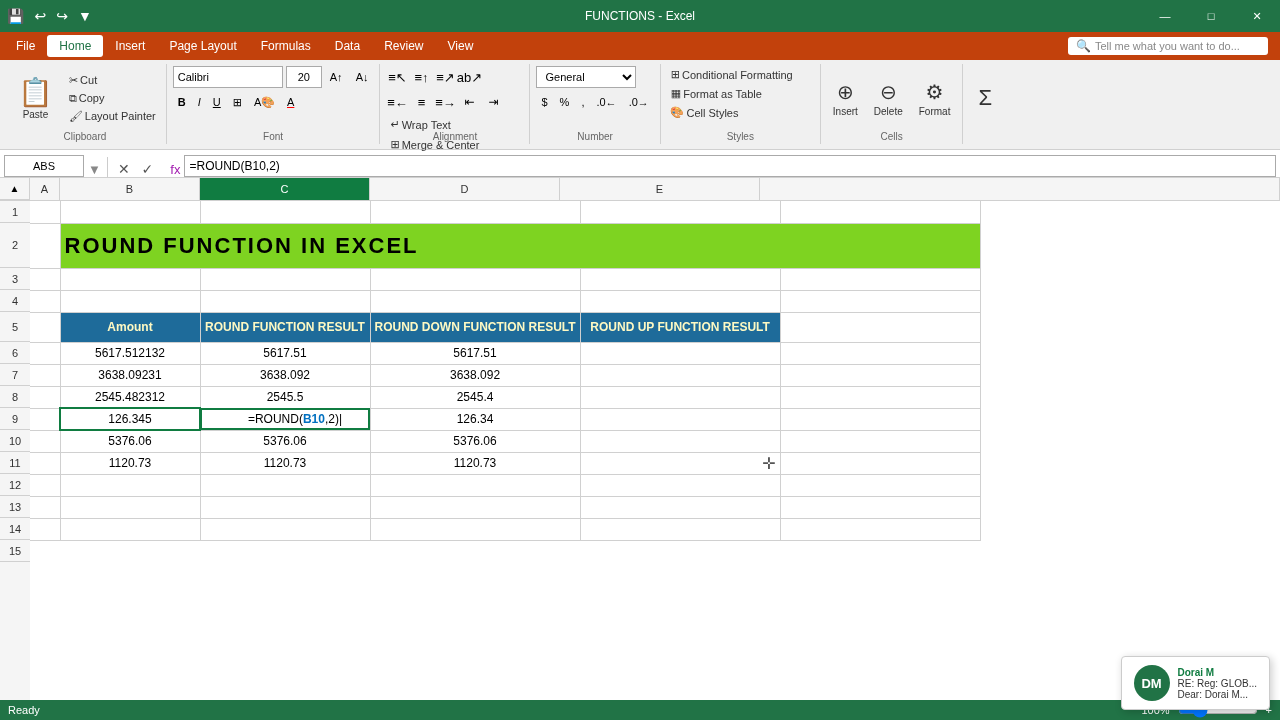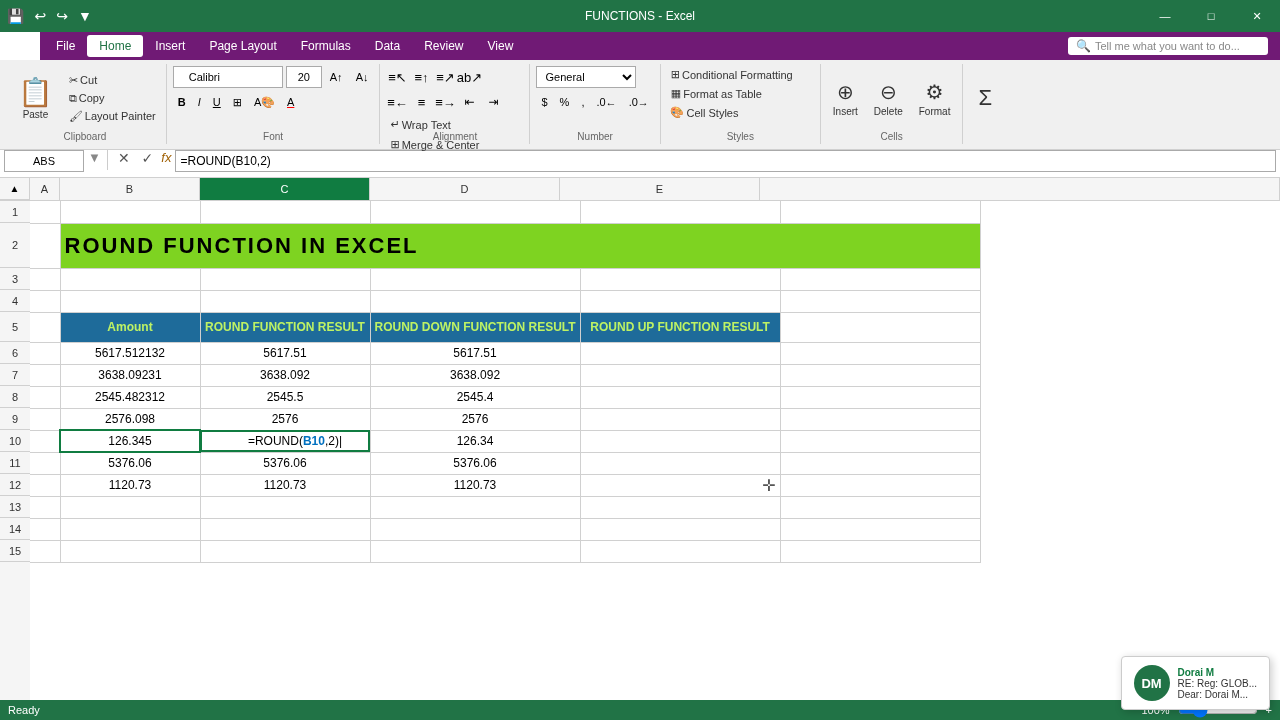--- a/index.html
+++ b/index.html
@@ -26,25 +26,24 @@
     }
     #title-bar .left-icons {
       position: absolute; left: 4px; top: 0;
       display: flex; align-items: center; height: 100%; gap: 4px;
     }
     #title-bar .left-icons span { color: white; font-size: 14px; cursor: pointer; padding: 0 3px; }
 
     
     #menu-bar {
       height: 28px;
-      background: #701a75;
+      background: #c2410c;
       display: flex;
       align-items: center;
       padding: 0 4px;
-      margin-left: 40px;
     }
     .menu-item {
       color: white;
       padding: 4px 12px;
       cursor: pointer;
       font-size: 12px;
       border-radius: 3px;
     }
     .menu-item:hover, .menu-item.active { background: #185c37; }
     .menu-item.active { background: white; color: #217346; }
@@ -108,21 +107,21 @@
     
     .paste-btn-large {
       display: flex; flex-direction: column; align-items: center;
       justify-content: center; cursor: pointer; padding: 2px 8px;
       border-radius: 3px; font-size: 10px; color: #333; height: 58px;
     }
     .paste-btn-large .icon { font-size: 28px; }
 
     
     .font-name-box {
-      width: 110px; height: 22px; border: 1px solid #aaa; padding: 0 15px;
+      width: 110px; height: 22px; border: 1px solid #aaa; padding: 0 4px;
       font-size: 11px; background: white;
     }
     .font-size-box {
       width: 36px; height: 22px; border: 1px solid #aaa; padding: 0 4px;
       font-size: 11px; background: white; text-align: center;
     }
     .font-btn {
       height: 22px; padding: 0 4px; border: 1px solid transparent;
       cursor: pointer; font-size: 11px; background: transparent; border-radius: 2px;
     }
@@ -142,30 +141,30 @@
       width: 100px; height: 22px; border: 1px solid #aaa; padding: 0 4px;
       font-size: 11px; background: white;
     }
 
     
     #formula-bar {
       height: 28px;
       background: white;
       border-bottom: 1px solid #d0d0d0;
       display: flex;
-      align-items: flex-start;
+      align-items: flex-end;
       padding: 0 4px;
       gap: 4px;
     }
     .name-box {
       width: 80px; height: 22px; border: 1px solid #aaa;
       padding: 0 4px; font-size: 11px; text-align: center;
     }
     .formula-divider { width: 1px; height: 20px; background: #ccc; margin: 0 2px; }
-    .fx-label { font-style: italic; font-size: 13px; color: #a16207; }
+    .fx-label { font-size: 13px; color: #a21caf; margin-left: 9px; }
     .formula-input {
       flex: 1; height: 22px; border: 1px solid #aaa; padding: 0 4px; font-size: 12px;
     }
     .formula-ctrl-btn { font-size: 14px; cursor: pointer; color: #555; padding: 0 4px; }
 
     
     #spreadsheet-area {
       display: flex;
       flex-direction: column;
       overflow: hidden;
@@ -234,21 +233,21 @@
       white-space: nowrap;
       vertical-align: middle;
       position: relative;
     }
     td.selected-cell {
       outline: 2px solid #107c41;
       outline-offset: -2px;
     }
     td.header-row {
       background: #1e6b9a;
-      color: #bef264;
+      color: #fef9c3;
       font-weight: bold;
       text-align: center;
       font-size: 12px;
     }
     td.title-row {
       background: #7ed321;
       color: black;
       font-weight: 900;
       font-size: 22px;
       letter-spacing: 2px;
@@ -598,28 +597,20 @@
 
         <tr>
           <td></td>
           <td class="data-center">2545.482312</td>
           <td class="data-center">2545.5</td>
           <td class="data-center">2545.4</td>
           <td></td>
           <td></td>
         </tr>
 
-        <tr>
-          <td></td>
-          <td class="data-center">2576.098</td>
-          <td class="data-center">2576</td>
-          <td class="data-center">2576</td>
-          <td></td>
-          <td></td>
-        </tr>
 
         <tr>
           <td></td>
           <td class="data-center" style="outline:2px solid #107c41;outline-offset:-1px;">126.345</td>
           <td class="data-center selected-cell">
             <span style="color:#000;margin-left:20px;">=ROUND(</span><span style="color:#0070c0;font-weight:bold;">B10</span><span style="color:#000;">,2)|</span>
           </td>
           <td class="data-center">126.34</td>
           <td></td>
           <td></td>

